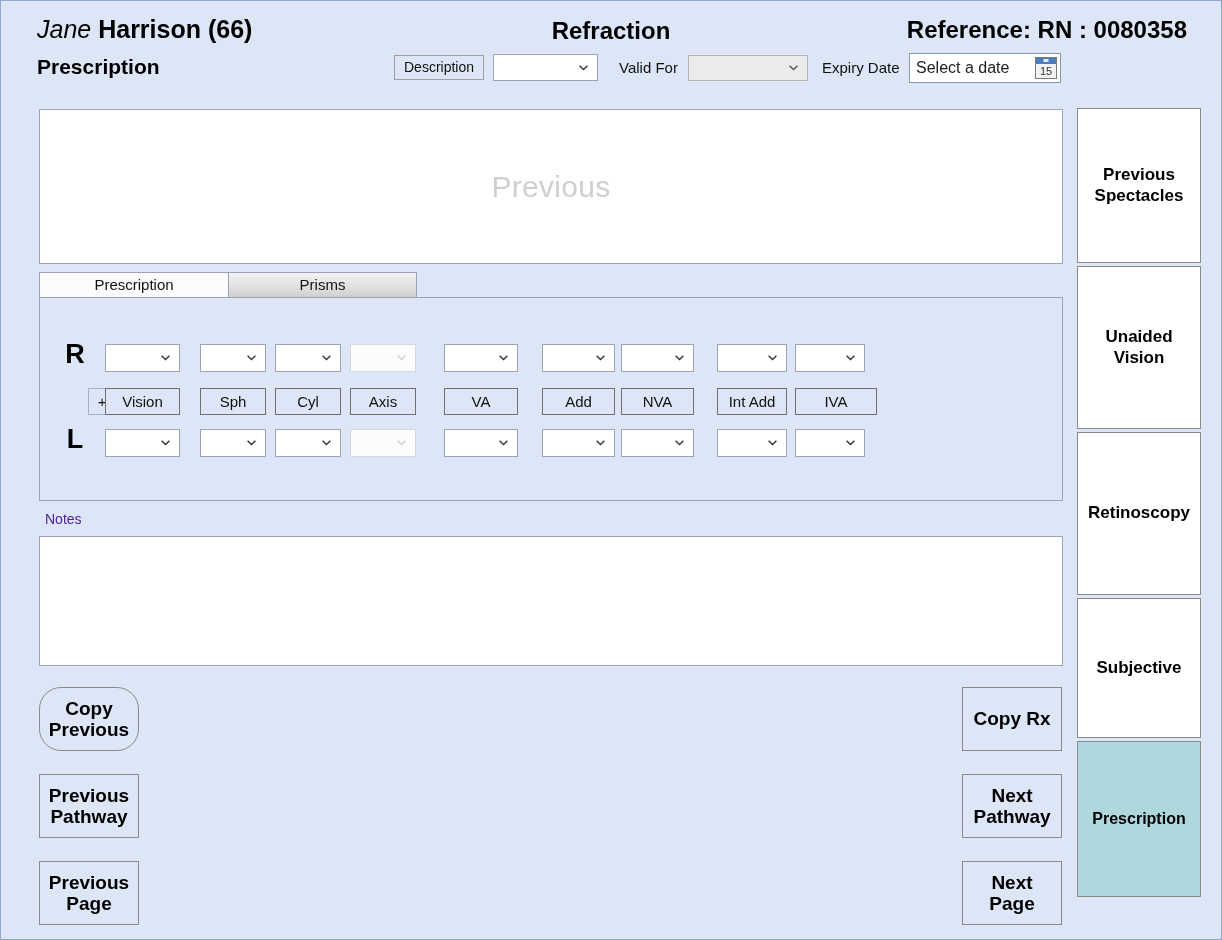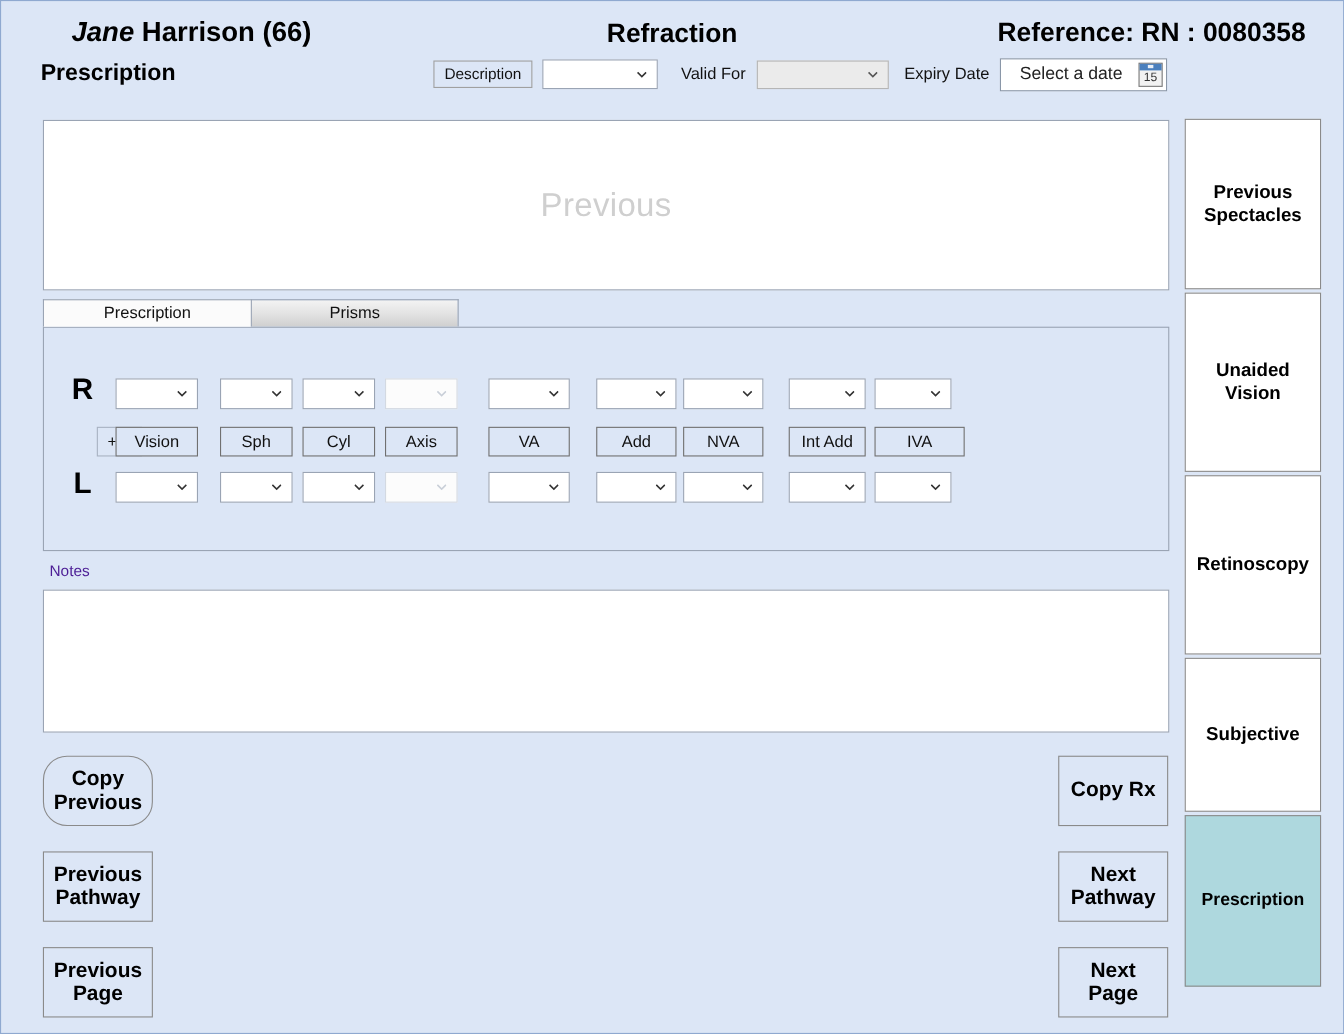--- a/index.html
+++ b/index.html
@@ -28,22 +28,21 @@
   }
   .patient-name {
     position: absolute;
     left: 36px; top: 14px;
     font-size: 25px;
     color: #000;
     white-space: nowrap;
   }
   .patient-name .given {
     font-style: italic;
-    font-weight: bold;
-    margin-left: 28px;
+    font-weight: normal;
   }
   .patient-name .family {
     font-weight: bold;
   }
   .page-title {
     position: absolute;
     left: 0; right: 0; top: 16px;
     text-align: center;
     font-size: 24px;
     font-weight: bold;
@@ -116,21 +115,21 @@
     left: 908px; top: 0px;
     width: 152px; height: 30px;
     background: #ffffff;
     border: 1px solid #8a97a8;
     display: flex;
     align-items: center;
     cursor: text;
   }
   .date-text {
     flex: 1;
-    padding-left: 17px;
+    padding-left: 6px;
     font-size: 16px;
     color: #222;
     line-height: 28px;
   }
   .cal-icon {
     width: 22px; height: 22px;
     margin-right: 3px;
     border: 1px solid #7a7a7a;
     background: #f2f2f2;
     position: relative;

